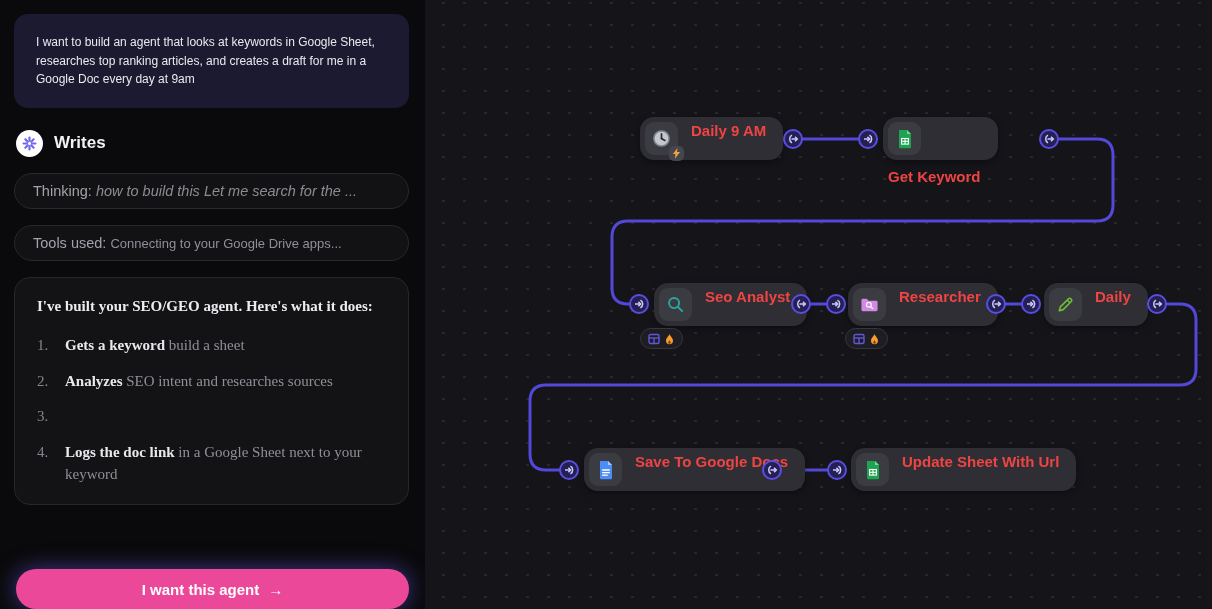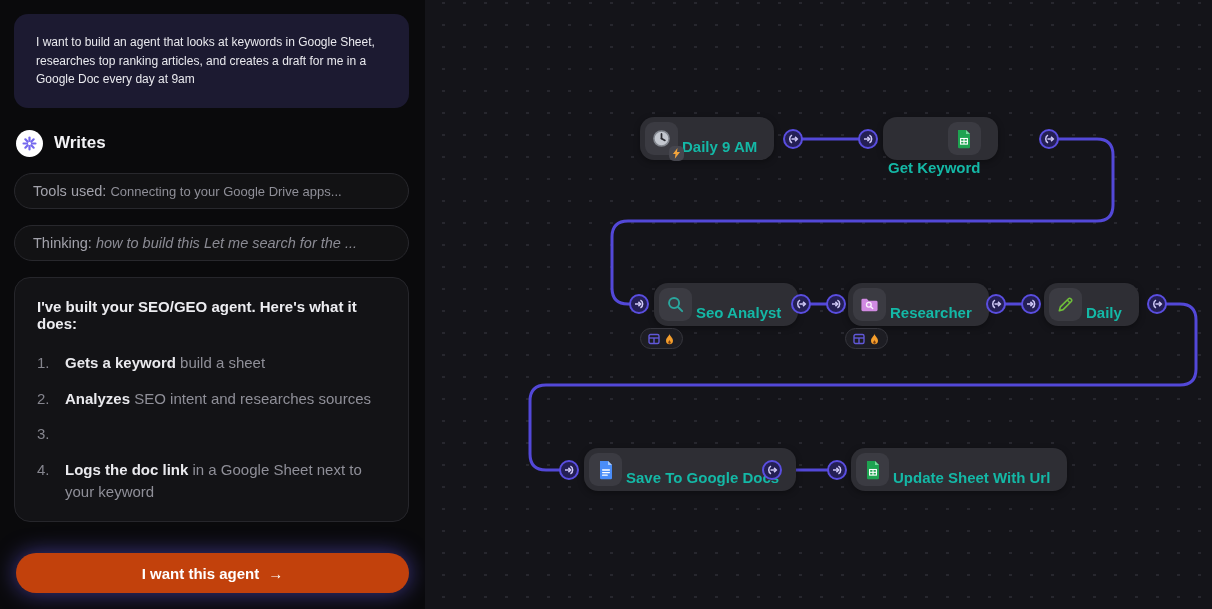--- a/index.html
+++ b/index.html
@@ -16,41 +16,41 @@
   .brand-logo { width:27px; height:27px; border-radius:50%; background:#ffffff;
     display:flex; align-items:center; justify-content:center; }
   .brand-name { color:#f2f2f5; font-size:17px; font-weight:bold; }
   .pill { margin:16px 16px 0 14px; border:1px solid #28282d; background:#121214;
     border-radius:19px; padding:9px 18px; font-size:14.5px; color:#9a9aa3;
     white-space:nowrap; overflow:hidden; }
   .pill .pill-label { color:#a2a2ab; }
   .pill .pill-italic { font-style:italic; color:#8b8b94; }
   .pill .pill-small { font-size:13px; color:#8f8f98; }
   .result-card { margin:16px 16px 0 14px; border:1px solid #26262b; background:#131316;
-    border-radius:16px; padding:20px 22px 18px 22px; }
+    border-radius:16px; padding:20px 22px 18px 22px;font-family:Liberation Serif, serif; }
   .result-heading { color:#ececf0; font-size:15px; font-weight:bold; margin-bottom:20px; }
   .step { display:flex; font-size:15px; line-height:1.45; margin-bottom:14px; }
   .step:last-child { margin-bottom:0; }
   .step-num { width:28px; flex:0 0 28px; color:#85858e; }
   .step-text { color:#8f8f98; }
   .step-text b { color:#e9e9ed; font-weight:bold; }
-  .cta-button { margin:auto 16px 16px 16px; height:40px; border:none; border-radius:20px;
-    background:#c2410c; color:#ffffff; font-size:15px; font-weight:bold;
+  .cta-button { margin:auto 16px 0 16px; height:40px; border:none; border-radius:20px;
+    background:#ec4899; color:#ffffff; font-size:15px; font-weight:bold;
     font-family:"Liberation Sans", sans-serif; cursor:pointer;
     box-shadow:0 0 22px rgba(108,92,242,.55); display:flex; align-items:center;
     justify-content:center; gap:9px; }
 
   
   .canvas { position:relative; width:787px; height:609px; background:#141419;
     background-image:radial-gradient(#27272e 1.3px, transparent 1.4px);
     background-size:21px 22px; background-position:8px 14px; }
   .edges { position:absolute; left:0; top:0; }
   .node { position:absolute; height:43px; background:#2e2e34; border-radius:14px;
-    display:flex; align-items:flex-end; gap:4px; padding:5px 17px 5px 5px;
-    color:#14b8a6; font-size:15px; font-weight:bold; box-shadow:0 2px 6px rgba(0,0,0,.35); }
+    display:flex; align-items:flex-start; gap:13px; padding:5px 17px 5px 5px;
+    color:#ef4444; font-size:15px; font-weight:bold; box-shadow:0 2px 6px rgba(0,0,0,.35); }
   .node-tile { width:33px; height:33px; border-radius:9px; background:#3b3b42;
     display:flex; align-items:center; justify-content:center; position:relative;
     flex:0 0 33px; }
   .bolt-badge { position:absolute; right:-6px; bottom:-6px; width:15px; height:15px;
     border-radius:5px; background:#46464e; display:flex; align-items:center;
     justify-content:center; }
   .port { position:absolute; width:20px; height:20px; border-radius:50%;
     background:#241f55; border:2px solid #5a4ee0; display:flex; align-items:center;
     justify-content:center; z-index:3; }
   .mini-badge { position:absolute; height:21px; border-radius:11px; background:#1d1d23;
@@ -80,27 +80,27 @@
               <line x1="12.1" y1="12.1" x2="14.9" y2="14.9"></line>
             <line x1="14.9" y1="5.1" x2="12.1" y2="7.9"></line>
               <line x1="7.9" y1="12.1" x2="5.1" y2="14.9"></line>
           </g>
         </svg>
       </span>
       <span class="brand-name">Writes</span>
     </div>
 
     <div class="pill">
+      <span class="pill-label">Thinking:</span>
+      <span class="pill-italic">how to build this Let me search for the ...</span>
+    </div>
+
+    <div class="pill">
       <span class="pill-label">Tools used:</span>
       <span class="pill-small">Connecting to your Google Drive apps...</span>
-    </div>
-
-    <div class="pill">
-      <span class="pill-label">Thinking:</span>
-      <span class="pill-italic">how to build this Let me search for the ...</span>
     </div>
 
     <div class="result-card">
       <div class="result-heading">I've built your SEO/GEO agent. Here's what it does:</div>
 
       <div class="step">
         <span class="step-num">1.</span>
         <span class="step-text"><b>Gets a keyword</b><span> build a sheet</span></span>
       </div>
       <div class="step">

